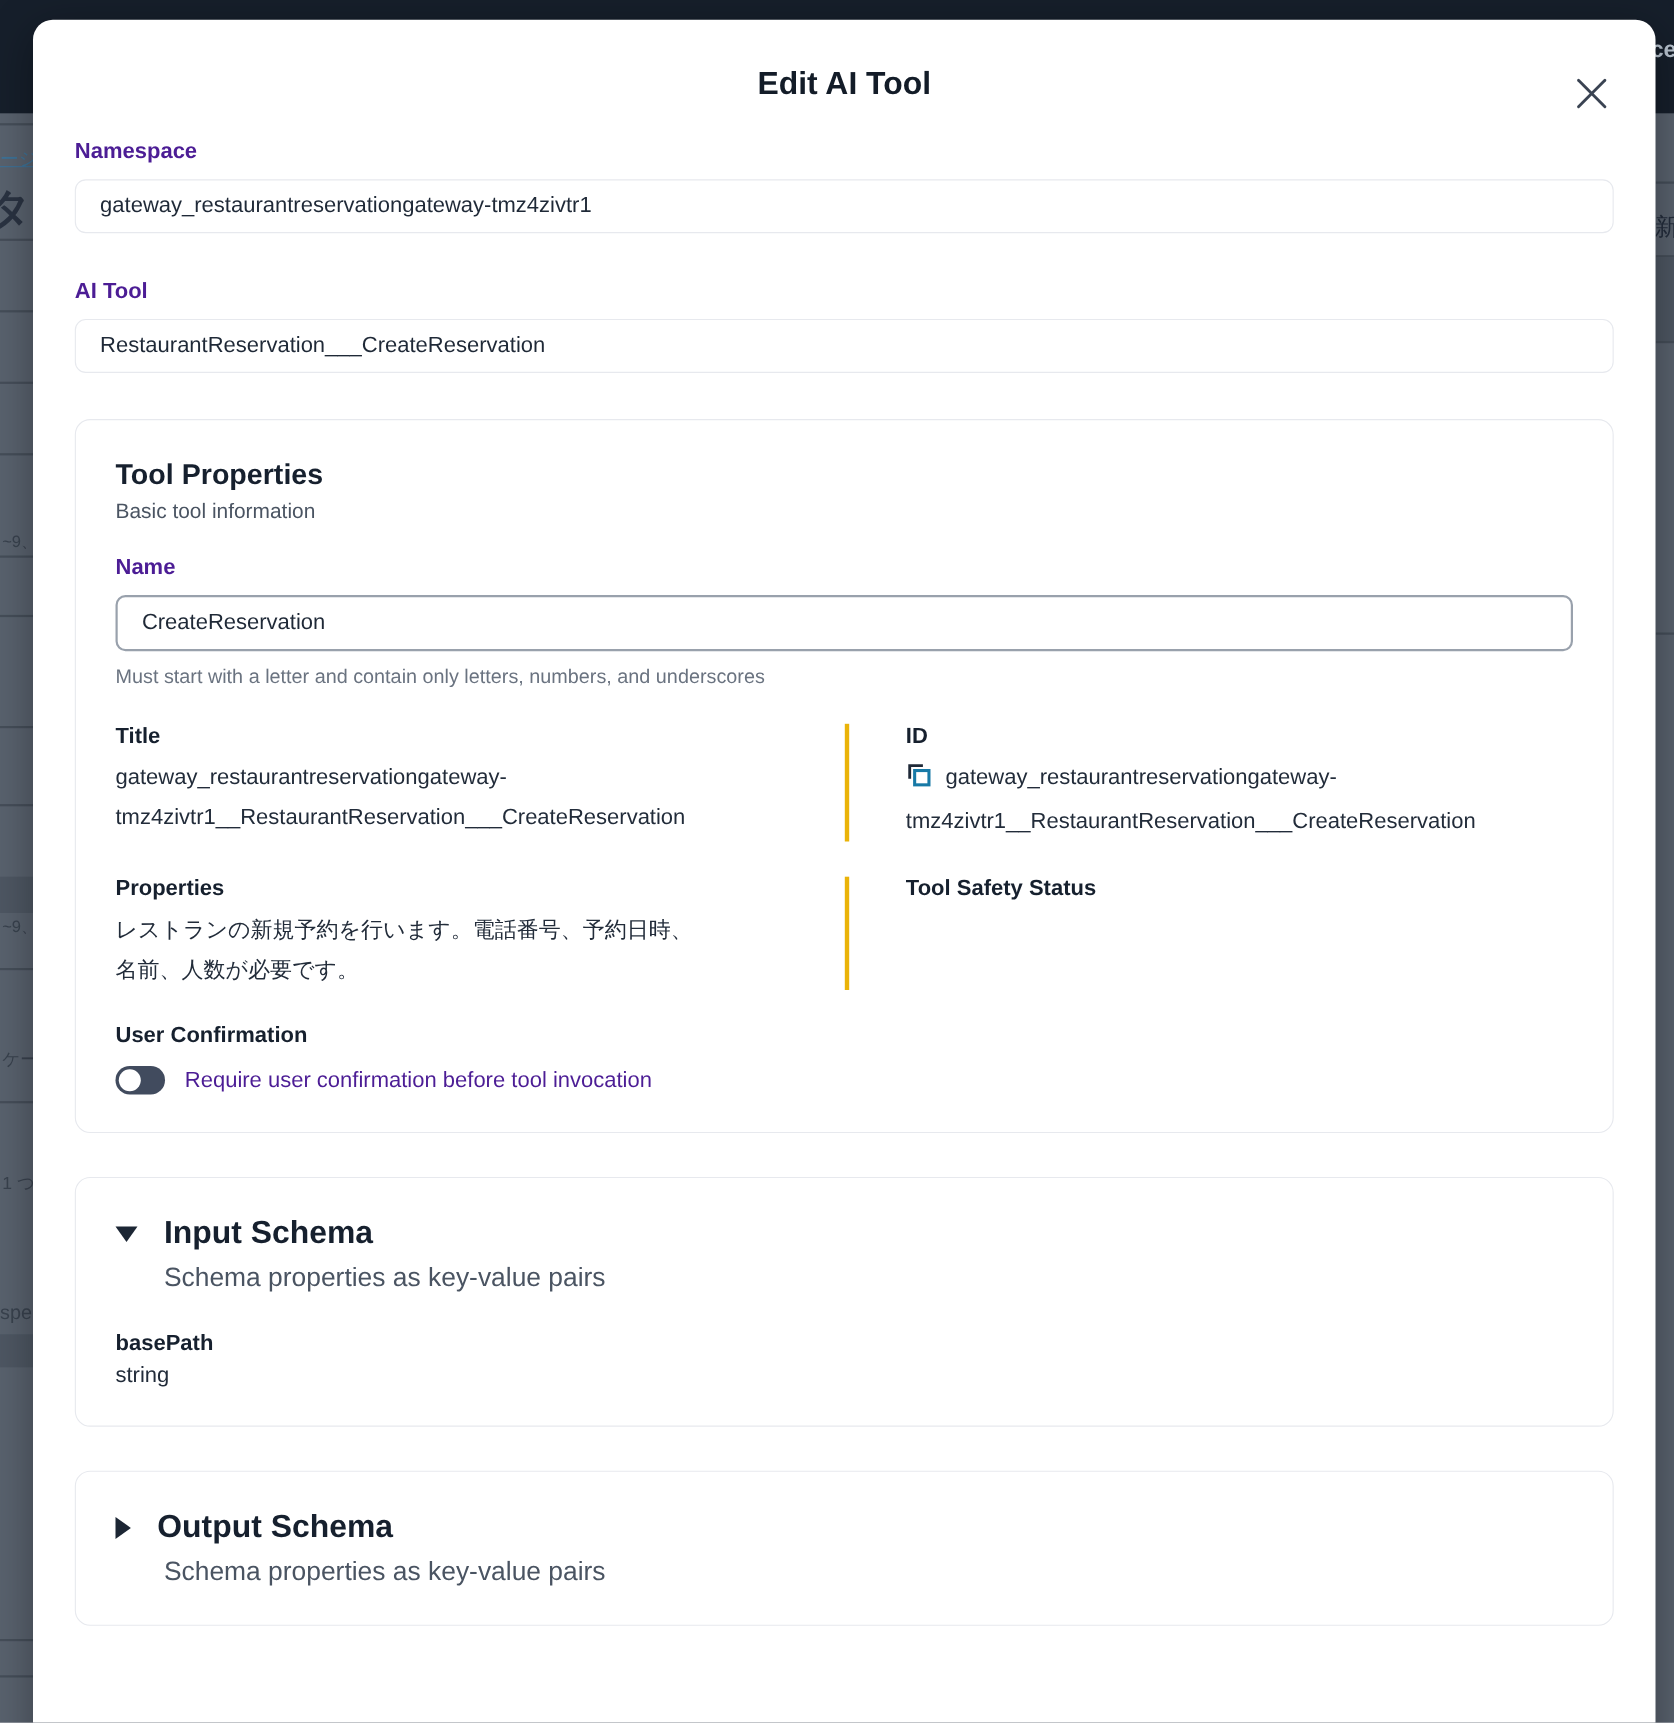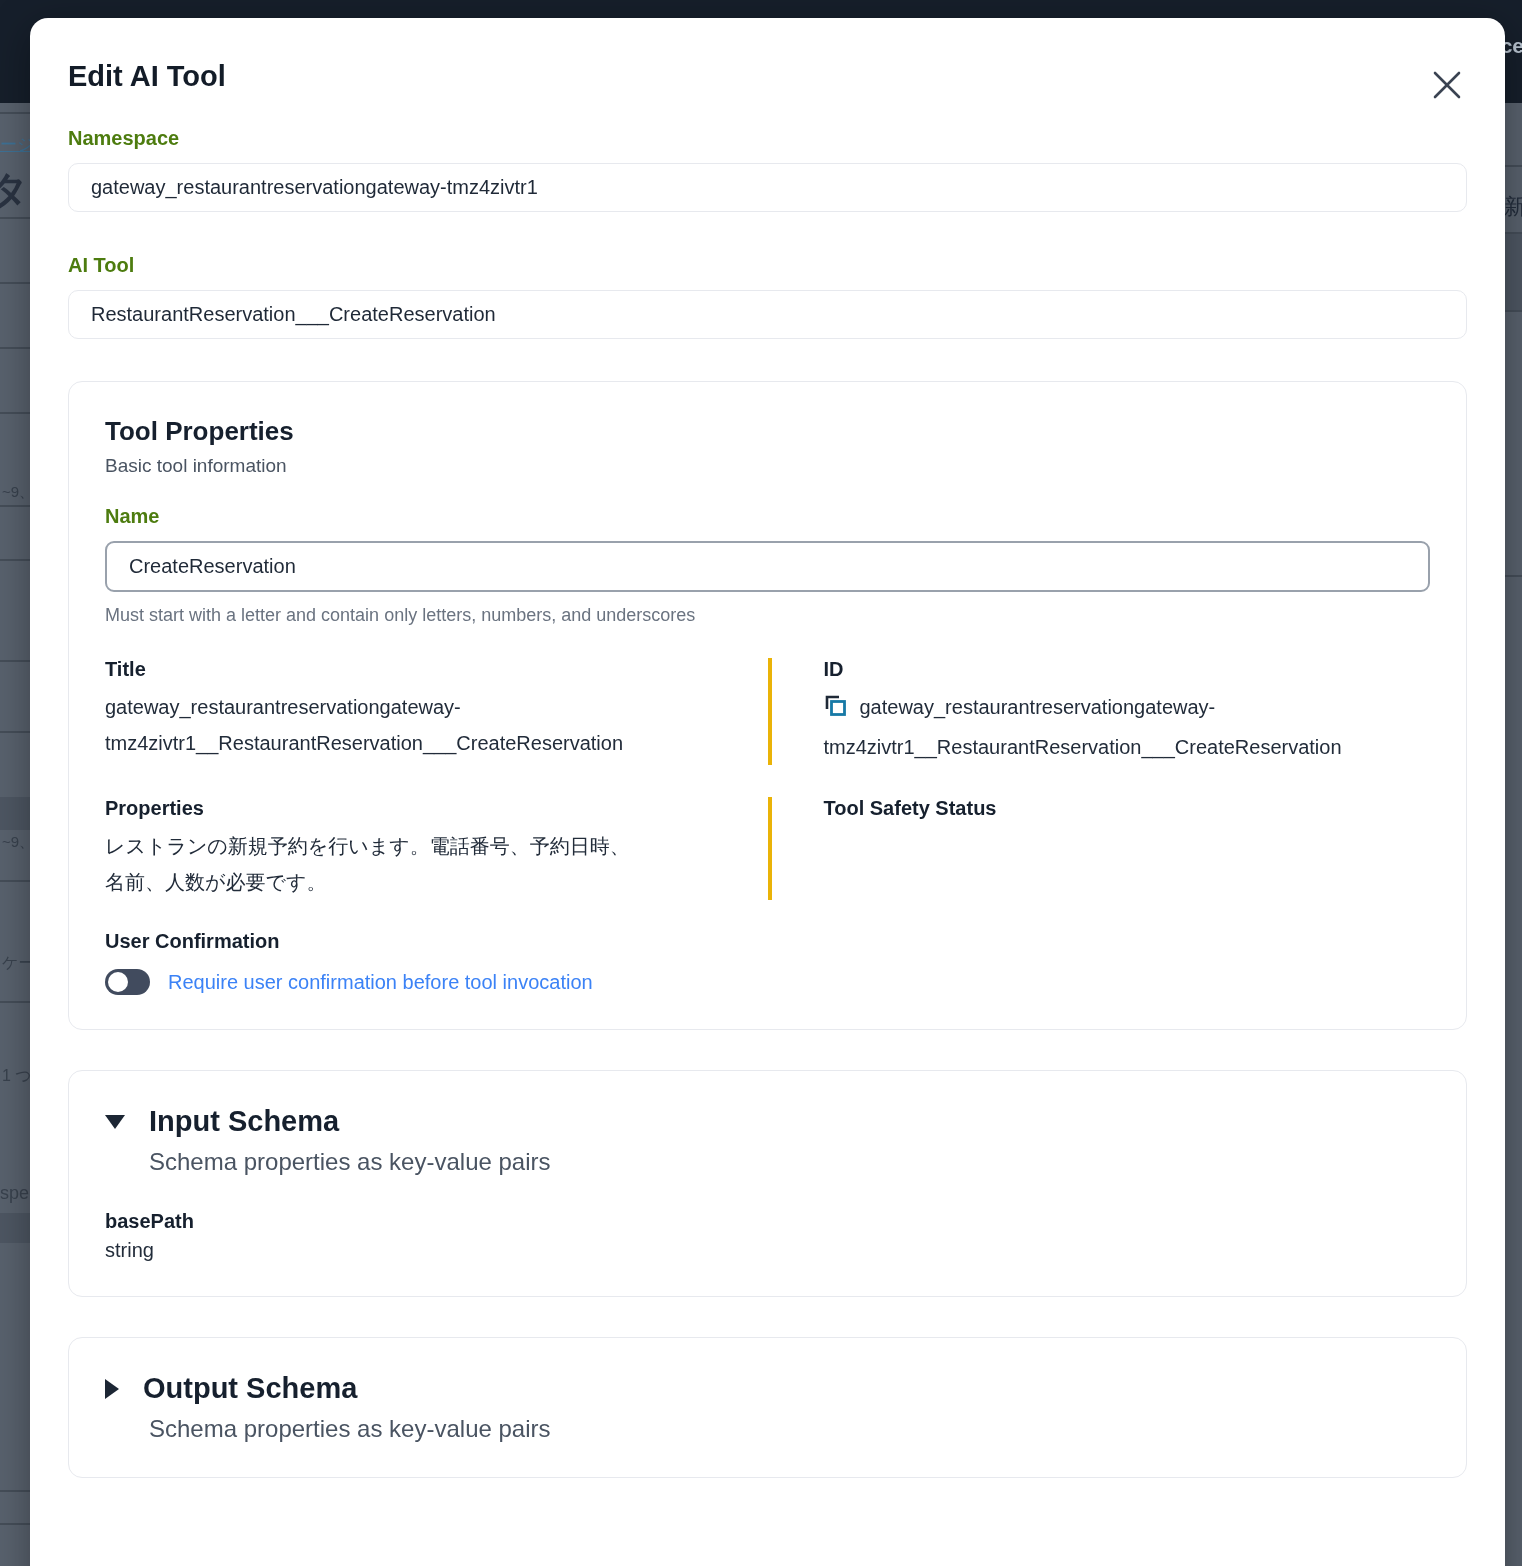--- a/index.html
+++ b/index.html
@@ -23,25 +23,25 @@
   .frag-ke { top:953px; left:2px; font-size:16px; }
   .frag-ct { top:1066px; left:2px; font-size:16px; }
   .frag-sp { top:1183px; left:0; font-size:18px; }
   .frag-ce { position:absolute; top:34px; right:-2px; font-size:21px; font-weight:700; color:#b9c4d0; }
   .frag-shin { position:absolute; top:192px; right:-4px; font-size:22px; color:#232d3c; }
 
   
   .modal { position:absolute; left:30px; top:18px; width:1475px; height:1700px;
            background:#ffffff; border-radius:18px; padding:40px 38px;
            box-shadow:0 10px 40px rgba(0,0,0,.35); }
-  .modal-title { font-size:29px; font-weight:700; color:#131c28; margin:2px 0 34px; }
+  .modal-title { font-size:29px; font-weight:700; color:#131c28; margin:2px 0 34px;text-align:center; }
   .close-btn { position:absolute; top:50px; right:41px; width:34px; height:34px;
                background:none; border:none; cursor:pointer; }
 
-  .field-label { font-size:20px; font-weight:700; color:#4d7c0f; margin-bottom:13px; }
+  .field-label { font-size:20px; font-weight:700; color:#4c1d95; margin-bottom:13px; }
   .text-input { display:block; width:100%; height:49px; border:1.5px solid #e7e9ee; border-radius:10px;
                 font-family:inherit; font-size:20px; color:#1f2937; padding:15px 22px; background:#fff; outline:none; }
   .group { margin-bottom:42px; }
 
   .card { border:1.5px solid #e7e9ee; border-radius:14px; padding:34px 36px; margin-bottom:40px; }
   .card-title { font-size:26px; font-weight:700; color:#16202e; }
   .card-sub { font-size:19px; color:#4a5462; margin-top:8px; }
 
   .name-group { margin-top:28px; }
   .name-input { border:2px solid #99a1ac; border-radius:9px; height:51px; }
@@ -53,21 +53,21 @@
   .field-label-sm { font-size:20px; font-weight:700; color:#16202e; margin-bottom:8px; }
   .field-value { font-size:20px; color:#222c3a; line-height:1.8; overflow-wrap:break-word; word-break:break-word; }
   .muted-value { color:#4a5462; }
   .inline-icon { display:inline-block; vertical-align:-4px; margin-right:12px; }
 
   .uc-group { margin-top:30px; }
   .toggle-row { display:flex; align-items:center; gap:18px; margin-top:16px; }
   .toggle { position:relative; width:45px; height:26px; border-radius:13px; background:#414b5e;
             border:none; cursor:pointer; flex:0 0 auto; }
   .toggle-knob { position:absolute; top:3px; left:3px; width:20px; height:20px; border-radius:50%; background:#ffffff; }
-  .toggle-label { font-size:20px; color:#3b82f6; }
+  .toggle-label { font-size:20px; color:#4c1d95; }
 
   .sec-head { display:flex; align-items:center; gap:24px; cursor:pointer; }
   .tri-down { width:0; height:0; border-left:10px solid transparent; border-right:10px solid transparent;
               border-top:14px solid #1c2634; }
   .tri-right { width:0; height:0; border-top:10px solid transparent; border-bottom:10px solid transparent;
                border-left:14px solid #1c2634; }
   .sec-title { font-size:29px; font-weight:700; color:#16202e; }
   .sec-sub { font-size:24px; color:#4a5462; margin:10px 0 0 44px; }
   .schema-prop { margin-top:34px; }
   .schema-key { font-size:20px; font-weight:700; color:#16202e; }

